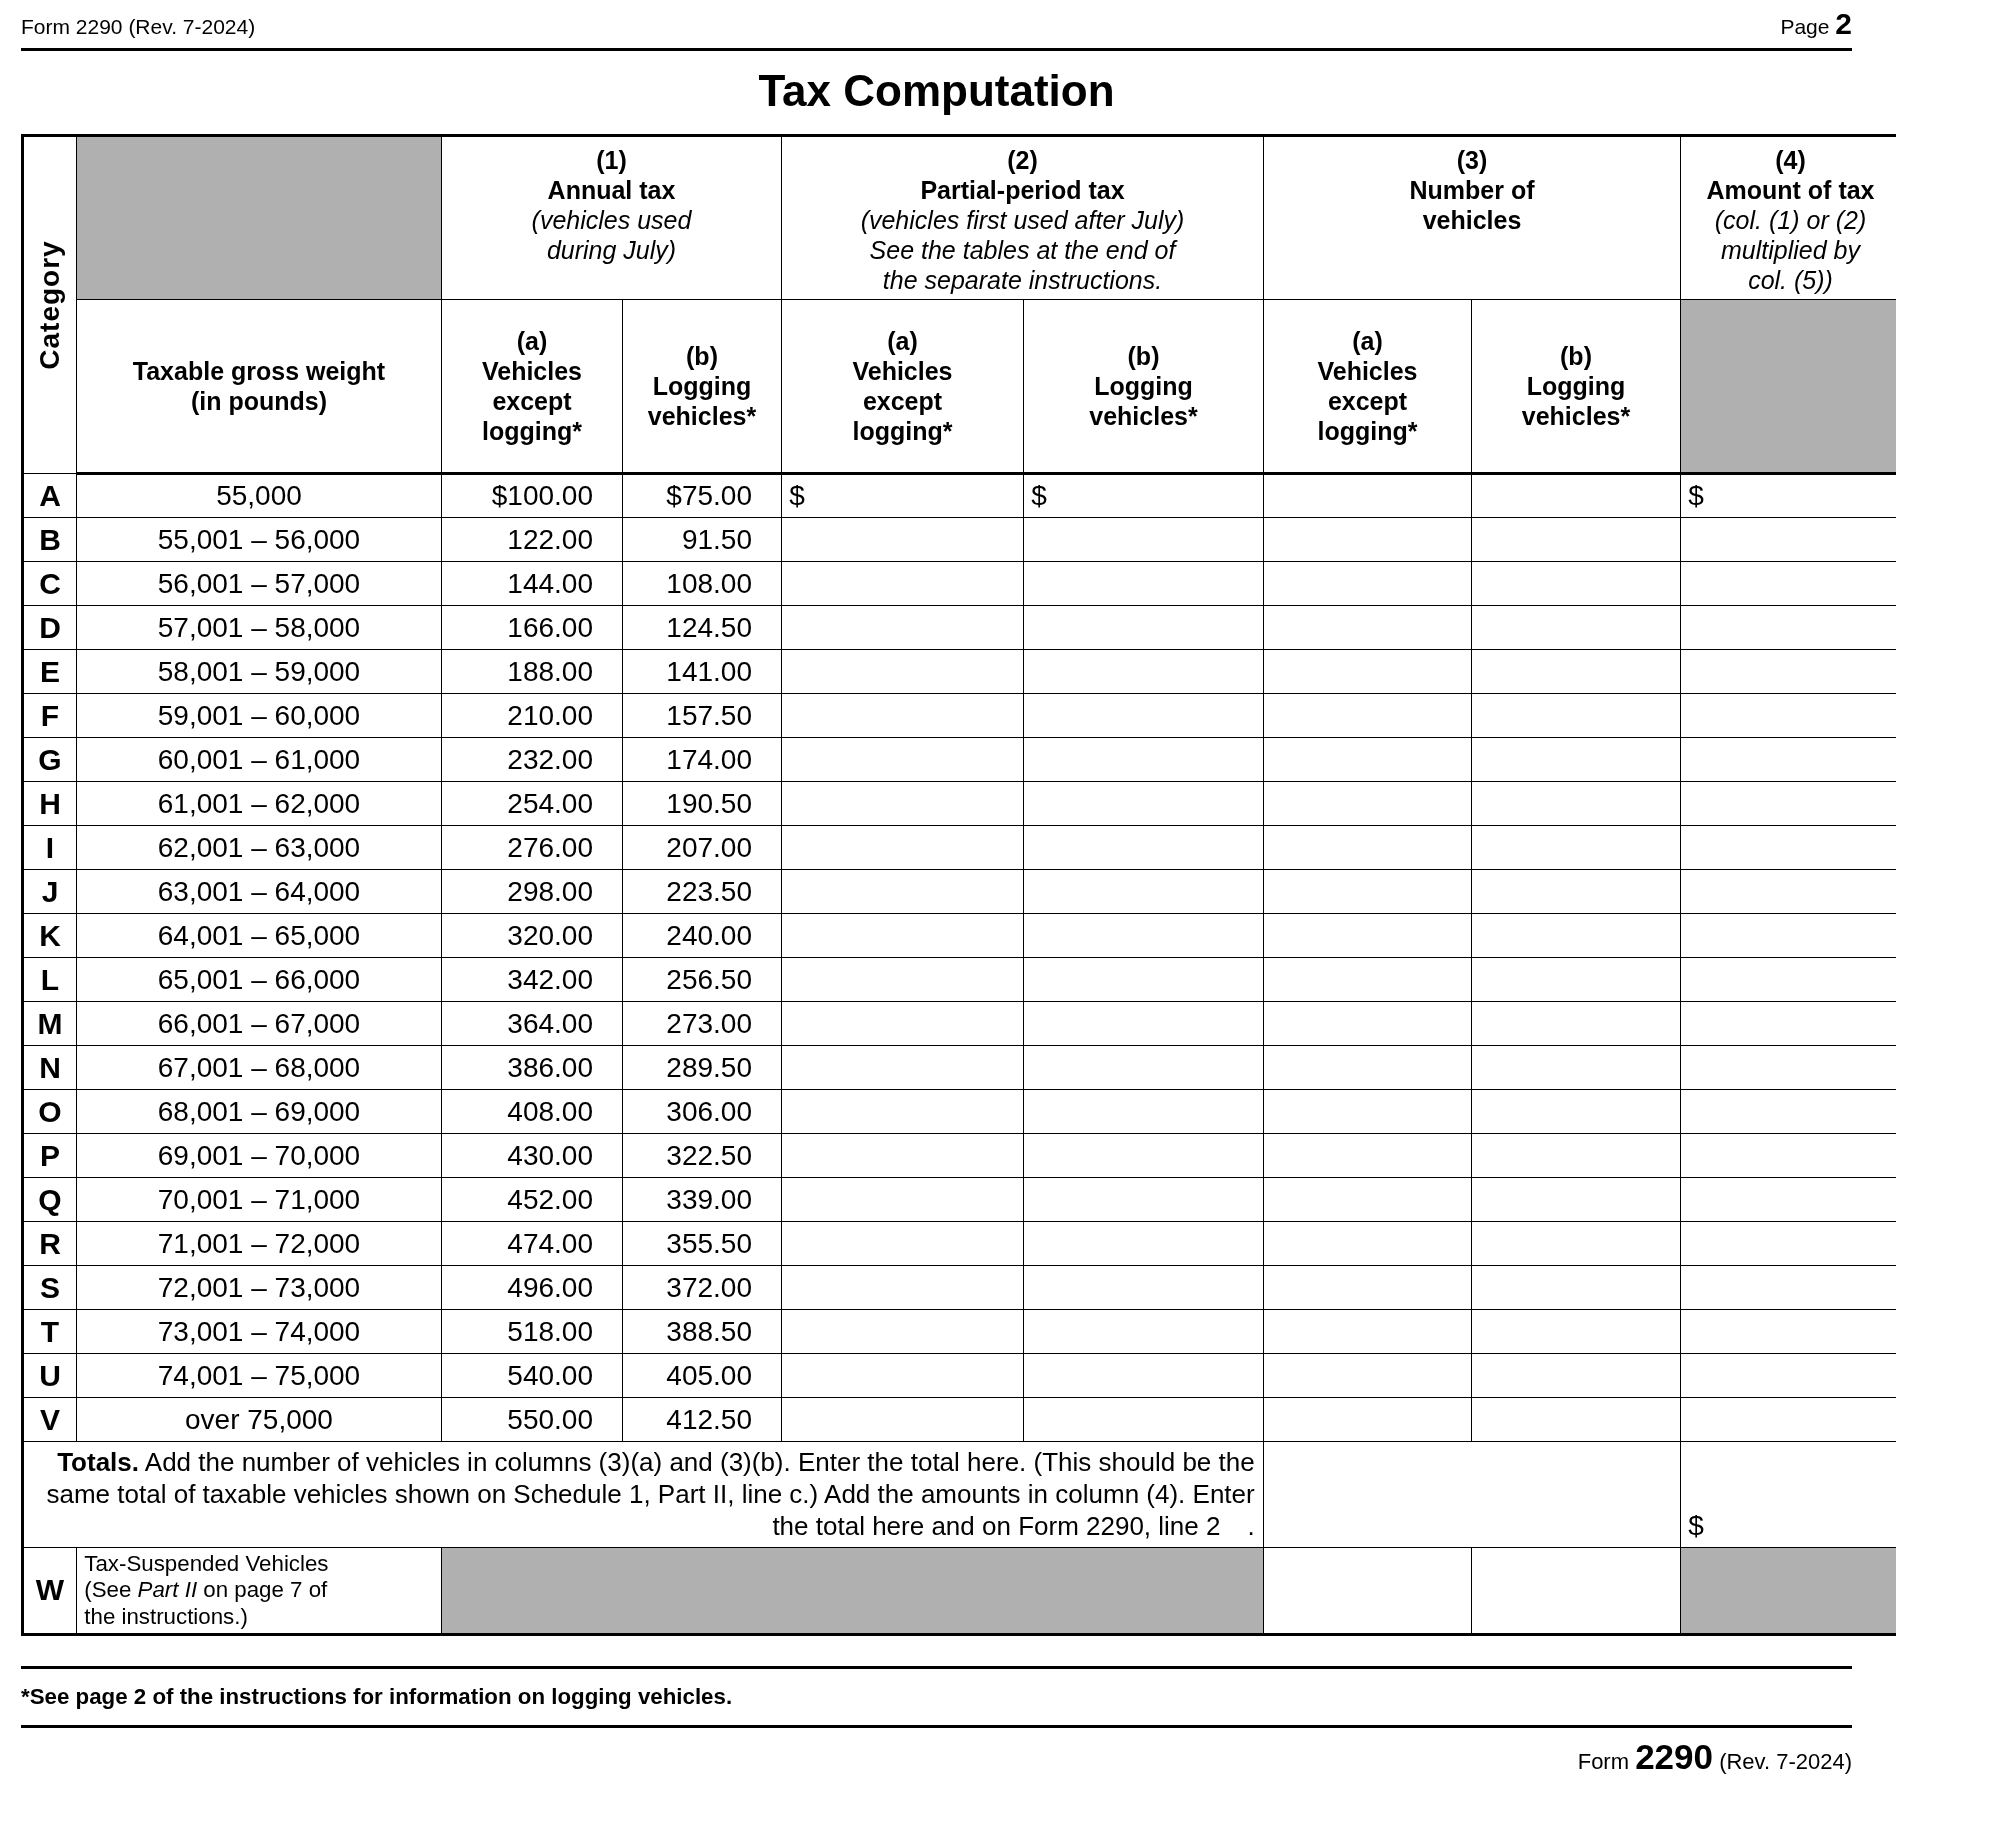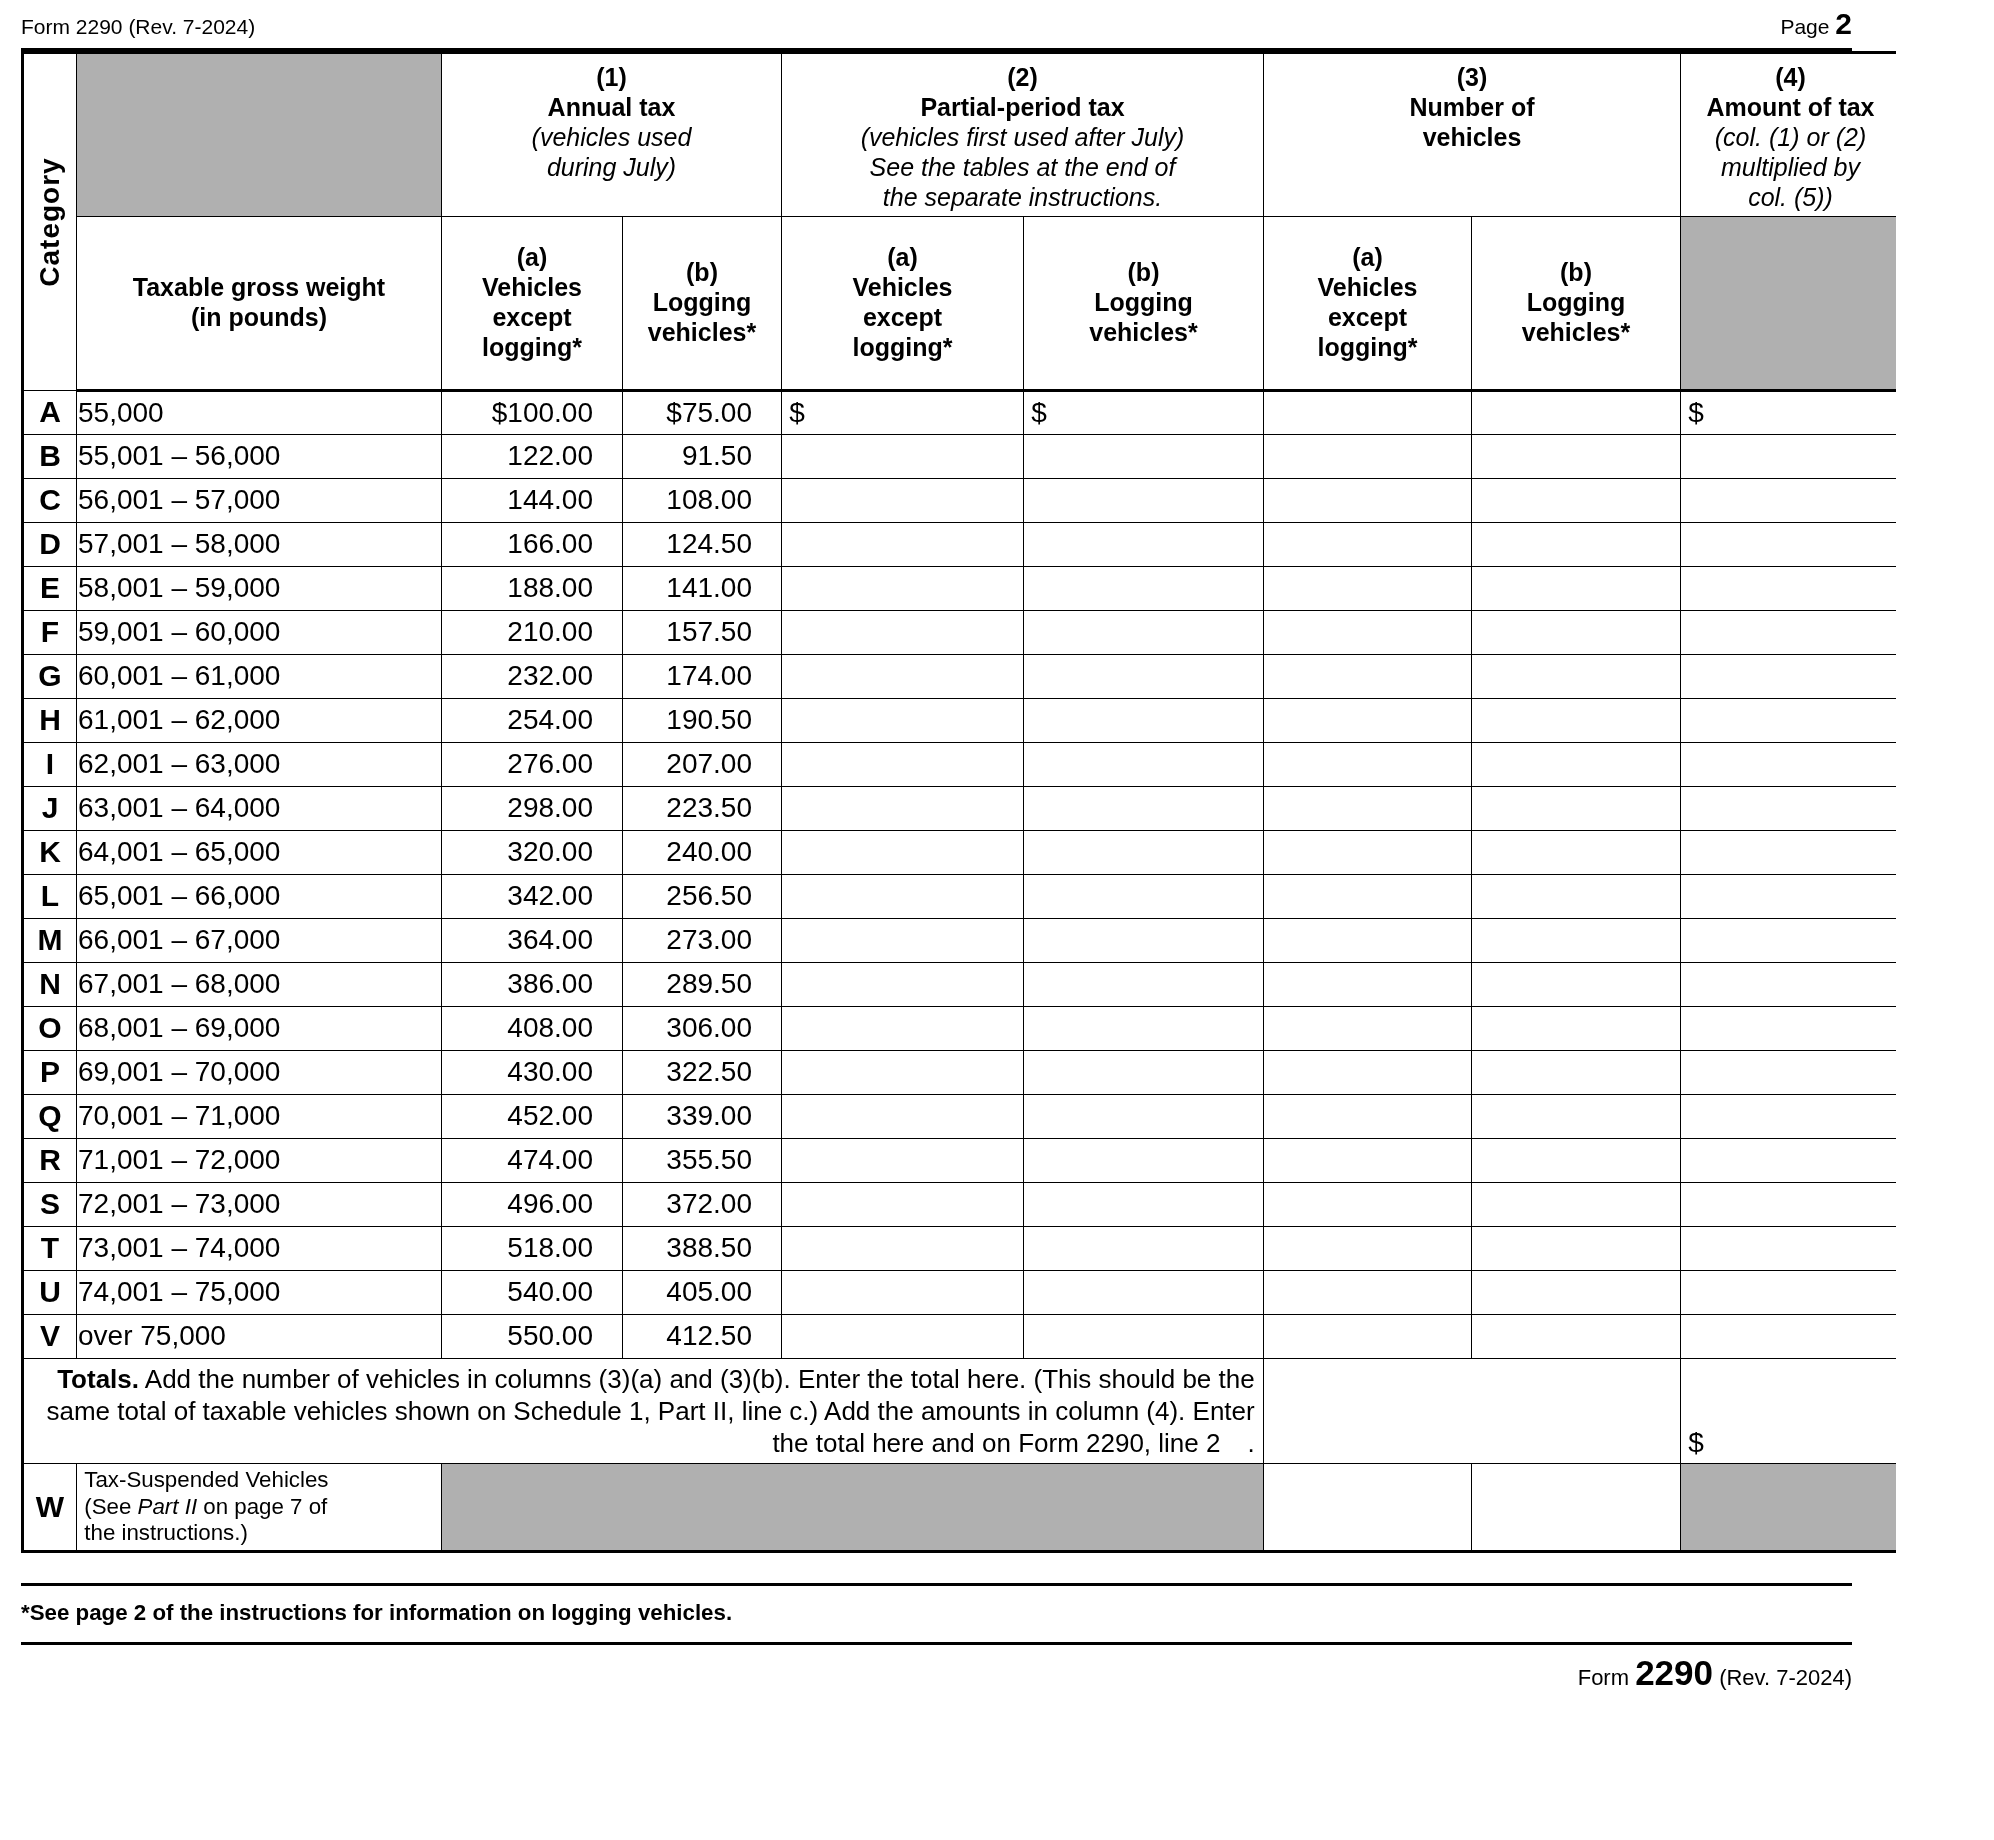--- a/index.html
+++ b/index.html
@@ -34,21 +34,21 @@
   .cat-col { position:relative; }
   .vtext {
     position:absolute; top:50%; left:50%;
     transform:translate(-50%,-50%) rotate(-90deg);
     white-space:nowrap; font-size:28px; font-weight:bold; letter-spacing:1px;
   }
 
   tbody td { height:44px; font-size:28px; line-height:1;
     border-top-width:2.6px; border-bottom-width:2.6px; vertical-align:middle; }
   td.cat { font-weight:bold; text-align:center; font-size:30px; }
-  td.weight { }
+  td.weight { text-align:center; }
   td.num { text-align:right; padding-right:29px; }
   td.dollar { text-align:left; padding-left:7.3px; }
 
   tr.totals-row td { height:98px; }
   td.totals-text { font-size:26px; line-height:32px; font-weight:normal;
     text-align:right; padding:4.2px 8.3px; vertical-align:middle;margin-top:11px; }
   td.totals-amount { vertical-align:bottom; text-align:left; padding:0 0 6.2px 7.3px; }
   .gap-period { display:inline-block; margin-left:27px; }
 
   tr.w-row td { height:86px; }
@@ -73,20 +73,21 @@
   <div class="content">
 
     <div class="topbar">
       <span>Form 2290 (Rev. 7-2024)</span>
       <span>
         <span>Page</span>
         <span class="page-num-strong">2</span>
       </span>
     </div>
 
+    <div class="title">Tax Computation</div>
 
     <table class="tax">
       <colgroup>
         <col style="width:54px">
           <col style="width:365px">
           <col style="width:181px">
         <col style="width:159px">
           <col style="width:242px">
           <col style="width:240px">
         <col style="width:208px">

